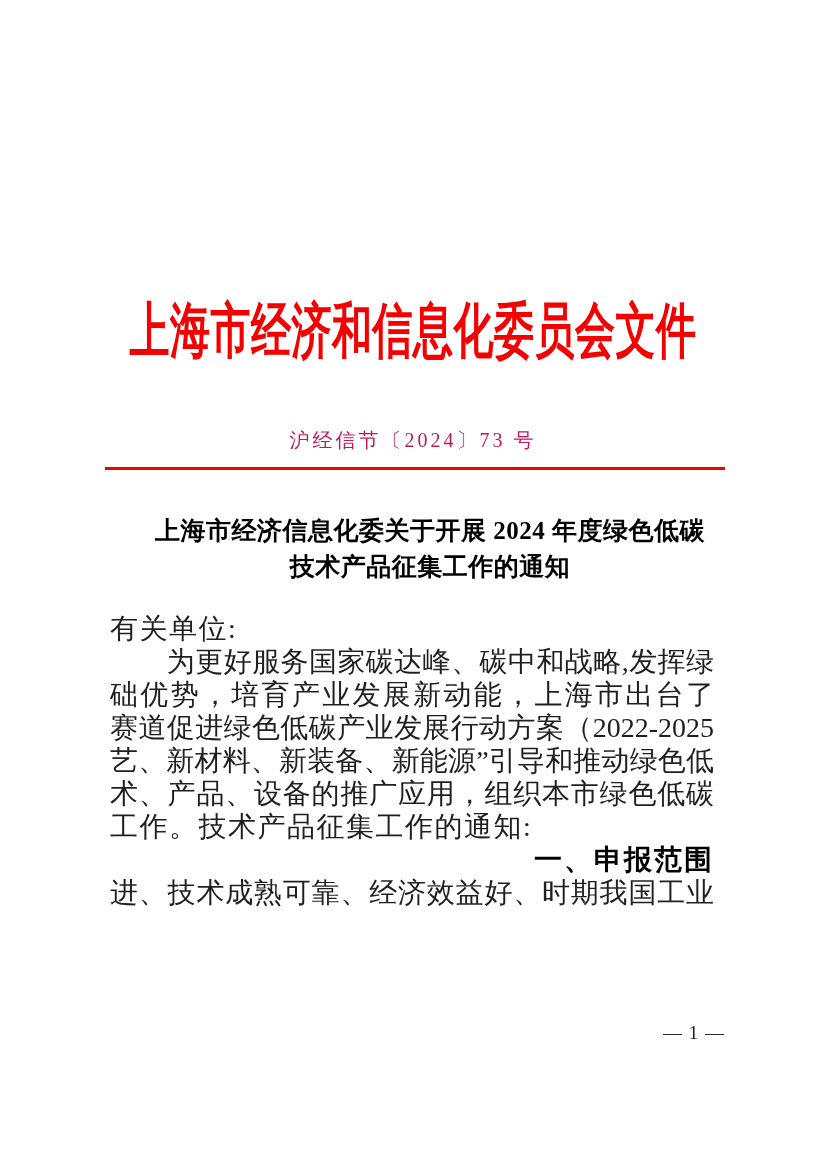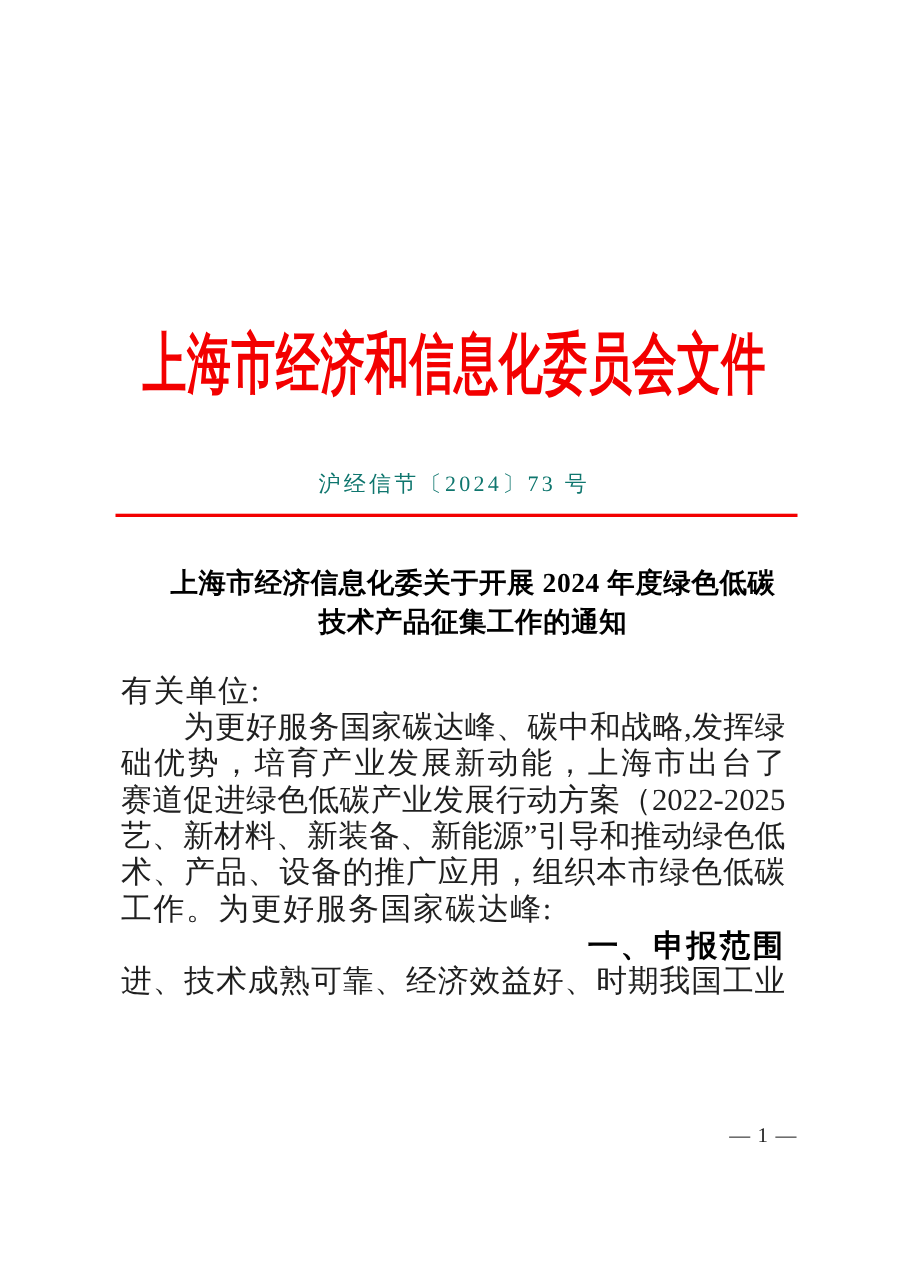--- a/index.html
+++ b/index.html
@@ -35,21 +35,21 @@
   
   .doc-number {
     position: absolute;
     top: 426px;
     left: 0;
     width: 100%;
     text-align: center;
     font-size: 20px;
     line-height: 28px;
     letter-spacing: 3px;
-    color: #0f766e;
+    color: #be185d;
   }
   
   .red-divider {
     position: absolute;
     top: 467px;
     left: 105px;
     width: 620px;
     height: 3px;
     background: var(--accent, #f30000);
   }
@@ -127,20 +127,20 @@
     <span class="t-line">技术产品征集工作的通知</span>
   </h1>
 
   <div class="body-lines">
       <div class="line plain">有关单位:</div>
       <div class="line fill">　　为更好服务国家碳达峰、碳中和战略,发挥绿色低碳产业基</div>
       <div class="line fill">础优势，培育产业发展新动能，上海市出台了《时期我国工业和</div>
       <div class="line fill">赛道促进绿色低碳产业发展行动方案（2022-2025 年》上海市经</div>
       <div class="line fill">艺、新材料、新装备、新能源”引导和推动绿色低碳材料、技</div>
       <div class="line fill">术、产品、设备的推广应用，组织本市绿色低碳技术产品征集</div>
-      <div class="line plain">工作。为更好服务国家碳达峰:</div>
+      <div class="line plain">工作。技术产品征集工作的通知:</div>
       <div class="line heading">一、申报范围</div>
       <div class="line fill">进、技术成熟可靠、经济效益好、时期我国工业和，特别是</div>
     </div>
 
   <div class="page-number">— 1 —</div>
 
 </div>
 
 </body></html>

